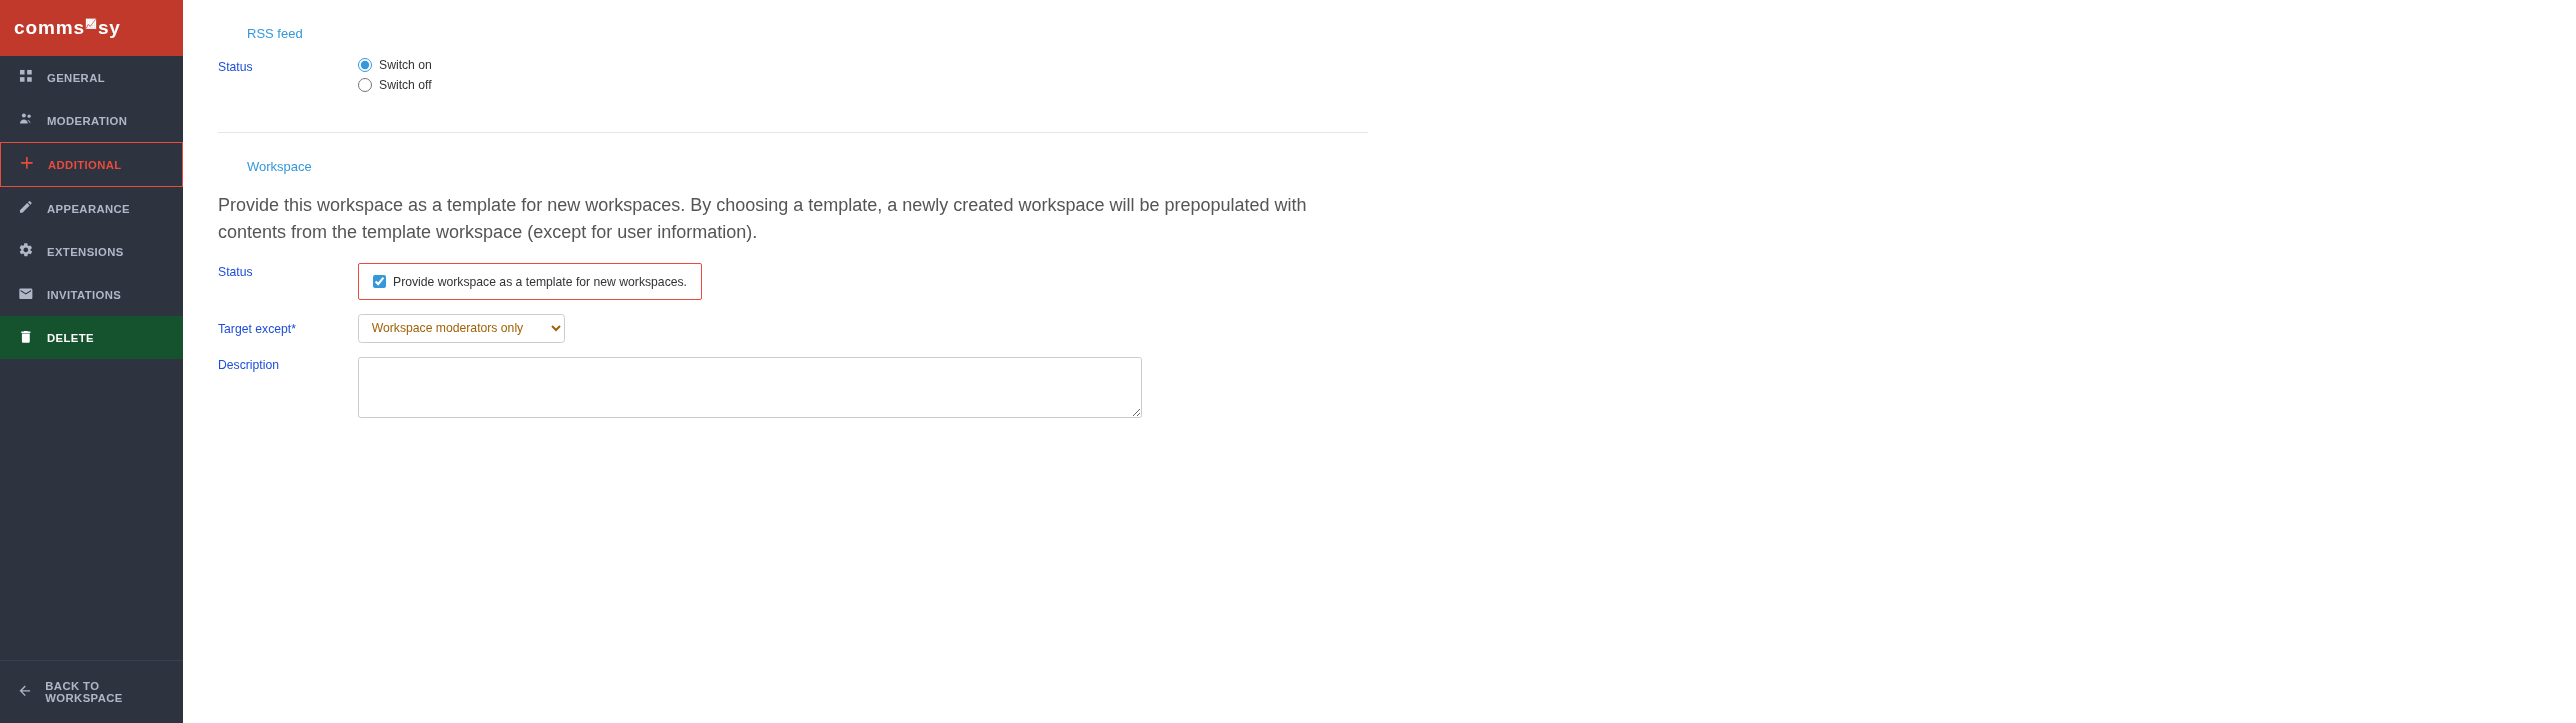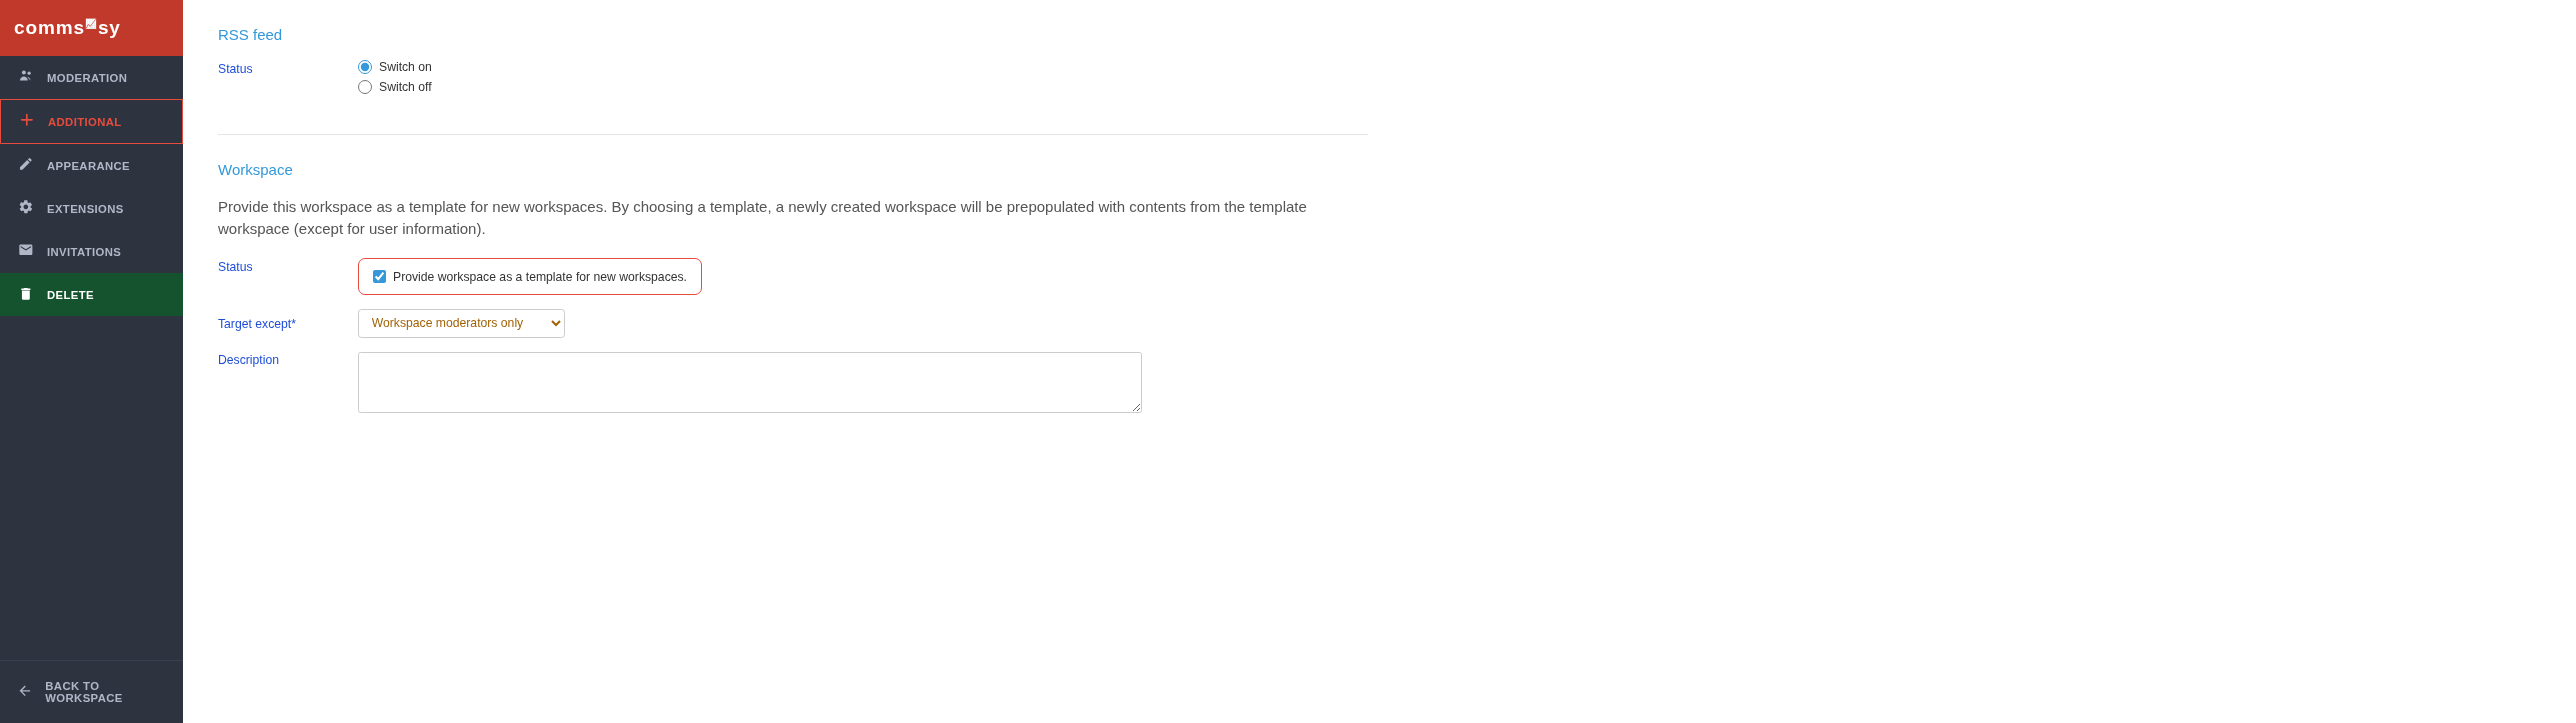--- a/index.html
+++ b/index.html
@@ -106,24 +106,25 @@
     }
 
     
     .section {
       margin-bottom: 26px;
       padding-bottom: 26px;
       border-bottom: 0.9px solid #e5e5e5;
     }
 
     .section-title {
-      font-size: 15px;
+      font-size: 13px;
       color: #3498db;
       font-weight: normal;
       margin-bottom: 17.4px;
+      margin-left: 29px;
     }
 
     .form-row {
       display: flex;
       align-items: flex-start;
       margin-bottom: 14px;
       gap: 35px;
     }
 
     .form-label {
@@ -153,29 +154,29 @@
       width: 14px;
       height: 14px;
     }
 
     
     .template-section {
       margin-top: 8.7px;
     }
 
     .template-description {
-      font-size: 15px;
+      font-size: 18px;
       color: #555;
       margin-bottom: 17.4px;
       line-height: 1.5;
     }
 
     .status-box {
       border: 1.7px solid #e74c3c;
-      border-radius: 7px;
+      border-radius: 2px;
       padding: 10.5px 14px;
       display: inline-flex;
       align-items: center;
       gap: 35px;
     }
 
     .checkbox-row {
       display: flex;
       align-items: center;
       gap: 7px;
@@ -236,20 +237,31 @@
 
 <div class="sidebar">
   <div class="sidebar-logo">
     <span class="logo-text">
       comms<span style="font-size:9.6px;vertical-align:super;">📈</span>sy
     </span>
   </div>
 
   <nav class="sidebar-nav">
 
+    <button class="nav-item">
+      <span class="nav-icon">
+        <svg class="icon-svg" viewBox="0 0 24 24">
+            <rect x="3" y="3" width="7" height="7"></rect>
+            <rect x="14" y="3" width="7" height="7"></rect>
+            <rect x="3" y="14" width="7" height="7"></rect>
+            <rect x="14" y="14" width="7" height="7"></rect>
+          </svg>
+      </span>
+      <span>GENERAL</span>
+    </button>
 
     <button class="nav-item">
       <span class="nav-icon">
         <svg class="icon-svg" viewBox="0 0 24 24">
             <circle cx="9" cy="7" r="3"></circle>
             <path d="M3 19c0-3.3 2.7-6 6-6s6 2.7 6 6"></path>
             <circle cx="17" cy="8" r="2.5"></circle>
             <path d="M19 19c0-2.8-2.1-5-4.8-5.3"></path>
           </svg>
       </span>

